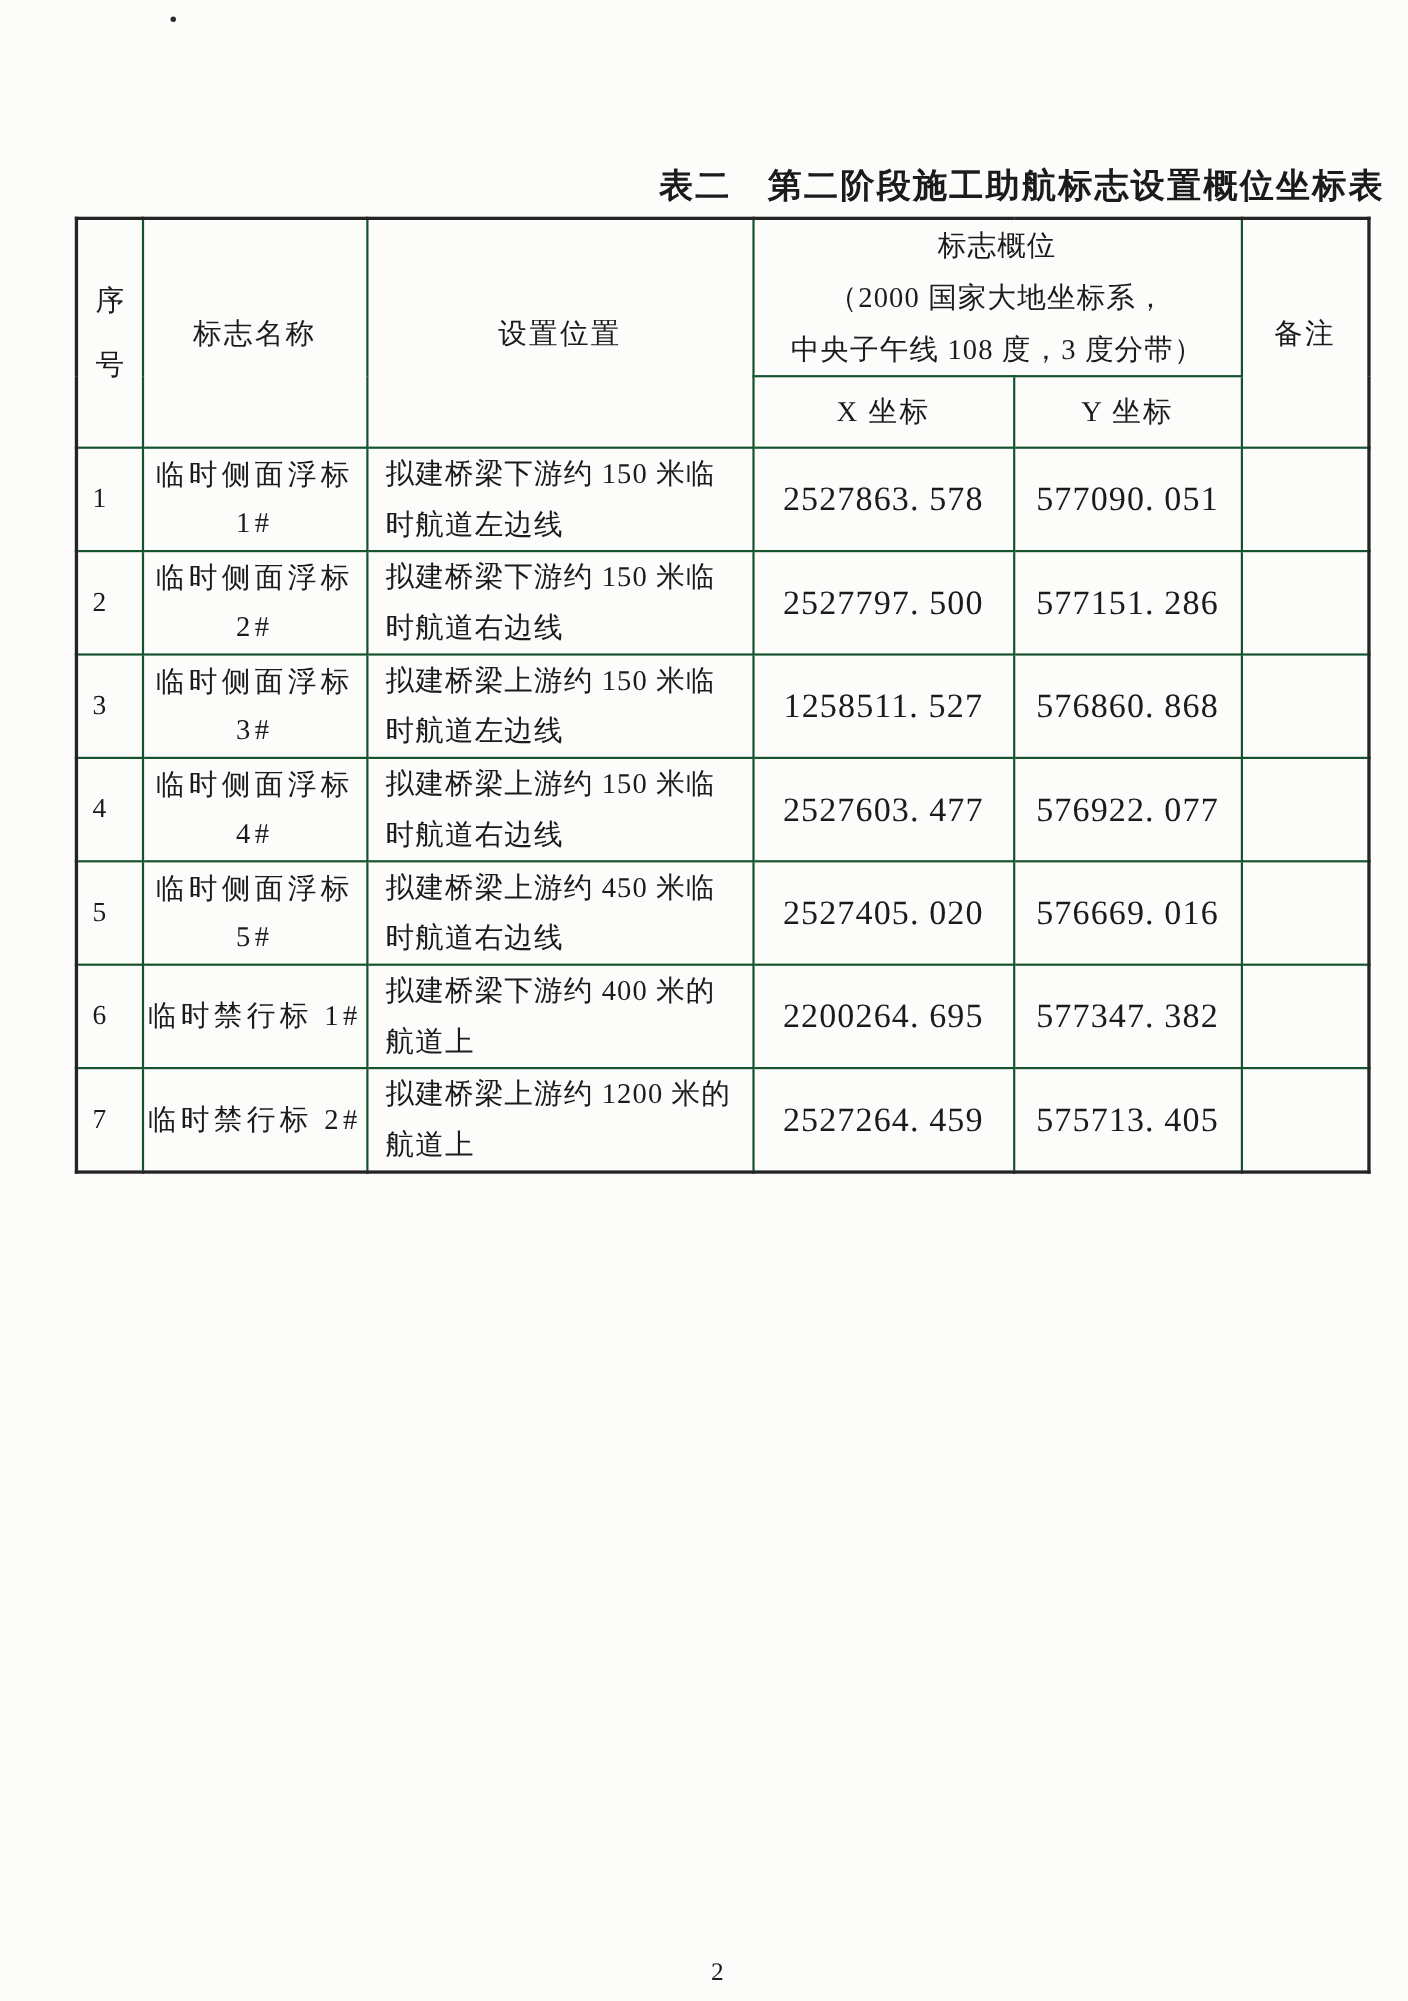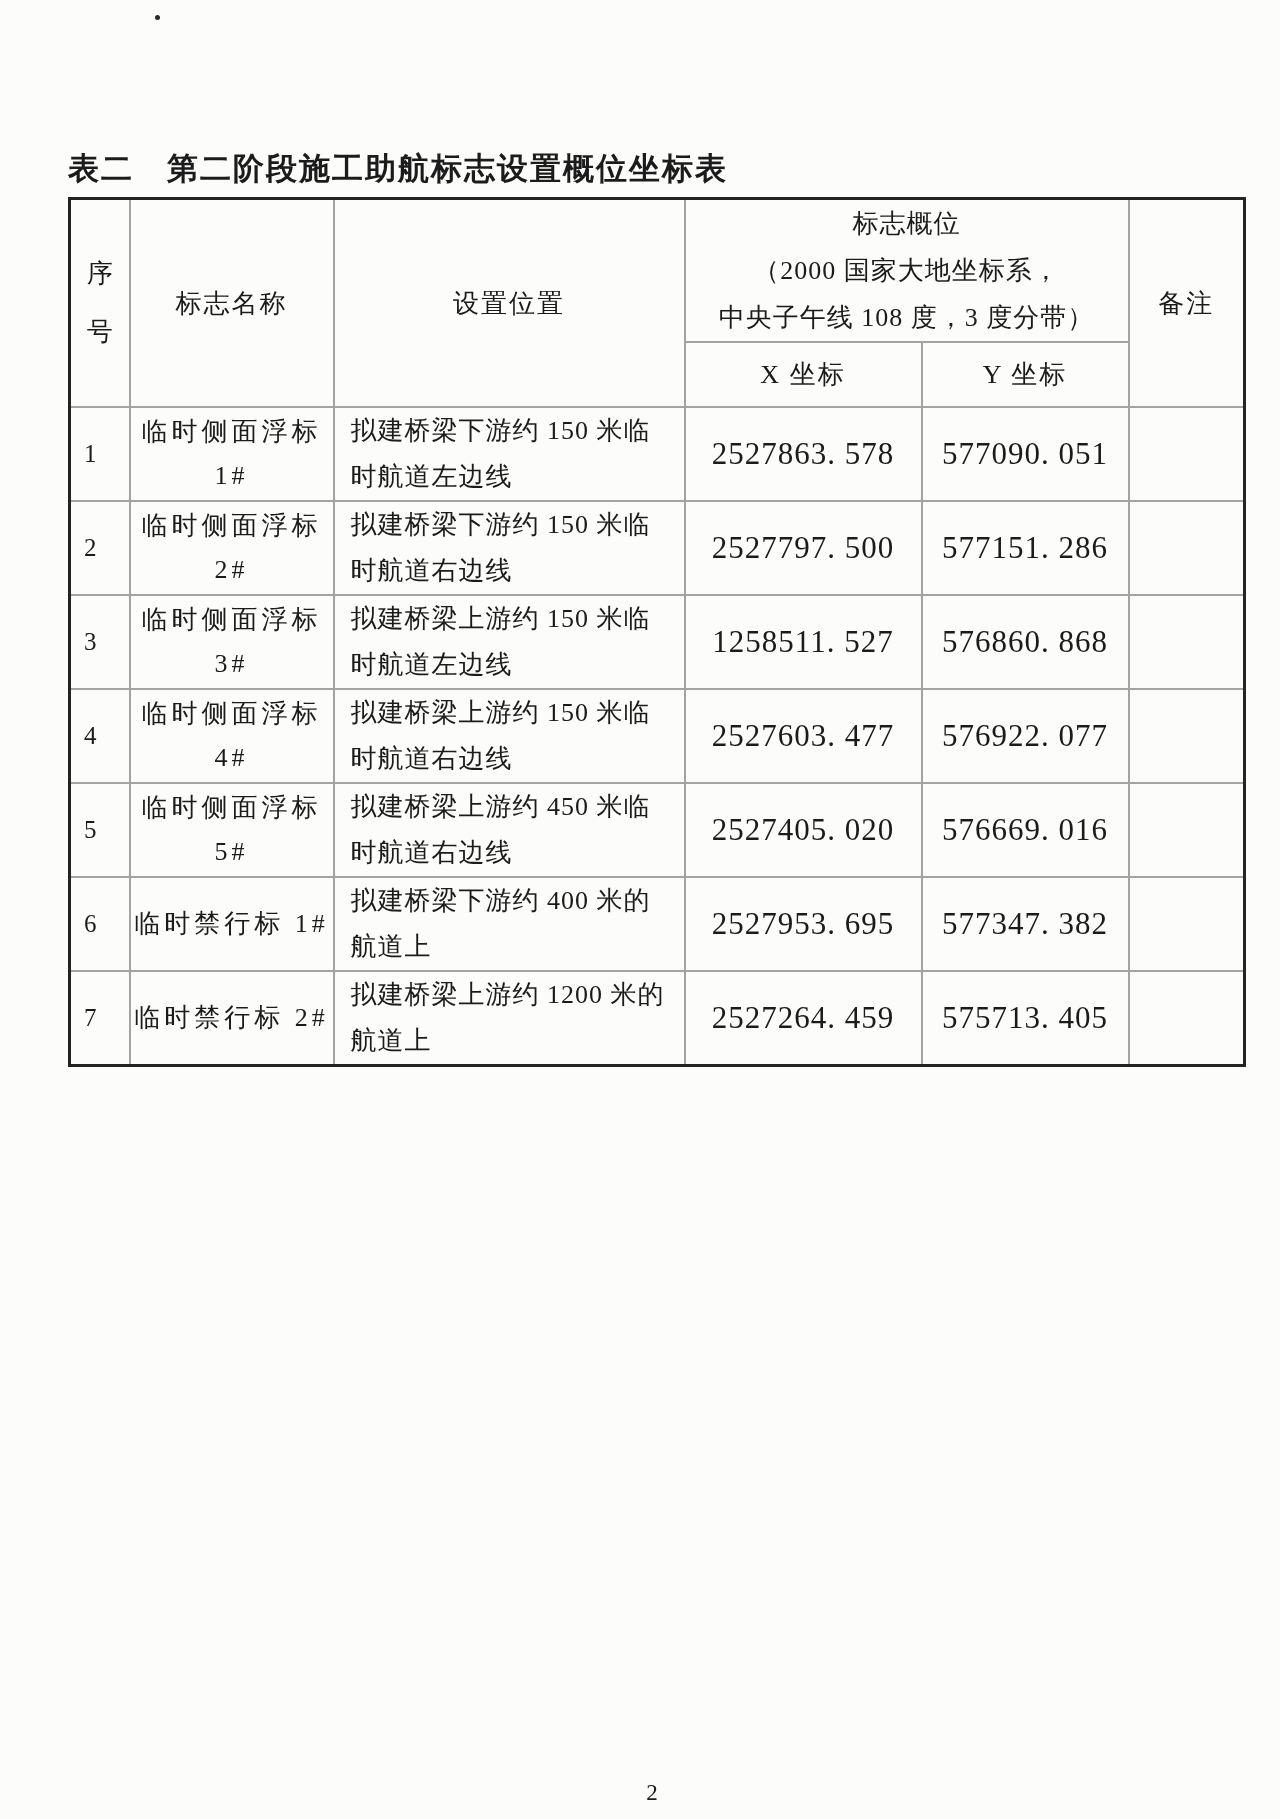--- a/index.html
+++ b/index.html
@@ -19,40 +19,40 @@
     position: absolute;
     left: 155px;
     top: 15px;
     width: 5px;
     height: 5px;
     background: #2a2a2a;
     border-radius: 50%;
   }
   .doc-title {
     position: absolute;
-    left: 68px;
+    left: 84px;
     top: 148px;
     width: 1175px;
-    text-align: left;
+    text-align: right;
     font-size: 31px;
     font-weight: bold;
     letter-spacing: 2px;
     white-space: nowrap;
   }
   table.coord-table {
     position: absolute;
     left: 68px;
     top: 197px;
     width: 1175px;
     border-collapse: collapse;
     table-layout: fixed;
     border: 3px solid #242424;
   }
   .coord-table th, .coord-table td {
-    border: 2px solid #a3a3a3;
+    border: 2px solid #14532d;
     vertical-align: middle;
     font-weight: normal;
     font-size: 26px;
     padding: 0;
     overflow: hidden;
   }
   col.c-index  { width: 60px; }
   col.c-name   { width: 204px; }
   col.c-loc    { width: 351px; }
   col.c-x      { width: 237px; }
@@ -199,21 +199,21 @@
 时航道右边线</td>
     <td class="cell-num">2527405. 020</td>
     <td class="cell-num">576669. 016</td>
     <td class="cell-remark"></td>
   </tr>
   <tr class="data-row">
     <td class="cell-index">6</td>
     <td class="cell-name">临时禁行标 1#</td>
     <td class="cell-loc">拟建桥梁下游约 400 米的
 航道上</td>
-    <td class="cell-num">2527953. 695</td>
+    <td class="cell-num">2200264. 695</td>
     <td class="cell-num">577347. 382</td>
     <td class="cell-remark"></td>
   </tr>
   <tr class="data-row">
     <td class="cell-index">7</td>
     <td class="cell-name">临时禁行标 2#</td>
     <td class="cell-loc">拟建桥梁上游约 1200 米的
 航道上</td>
     <td class="cell-num">2527264. 459</td>
     <td class="cell-num">575713. 405</td>

